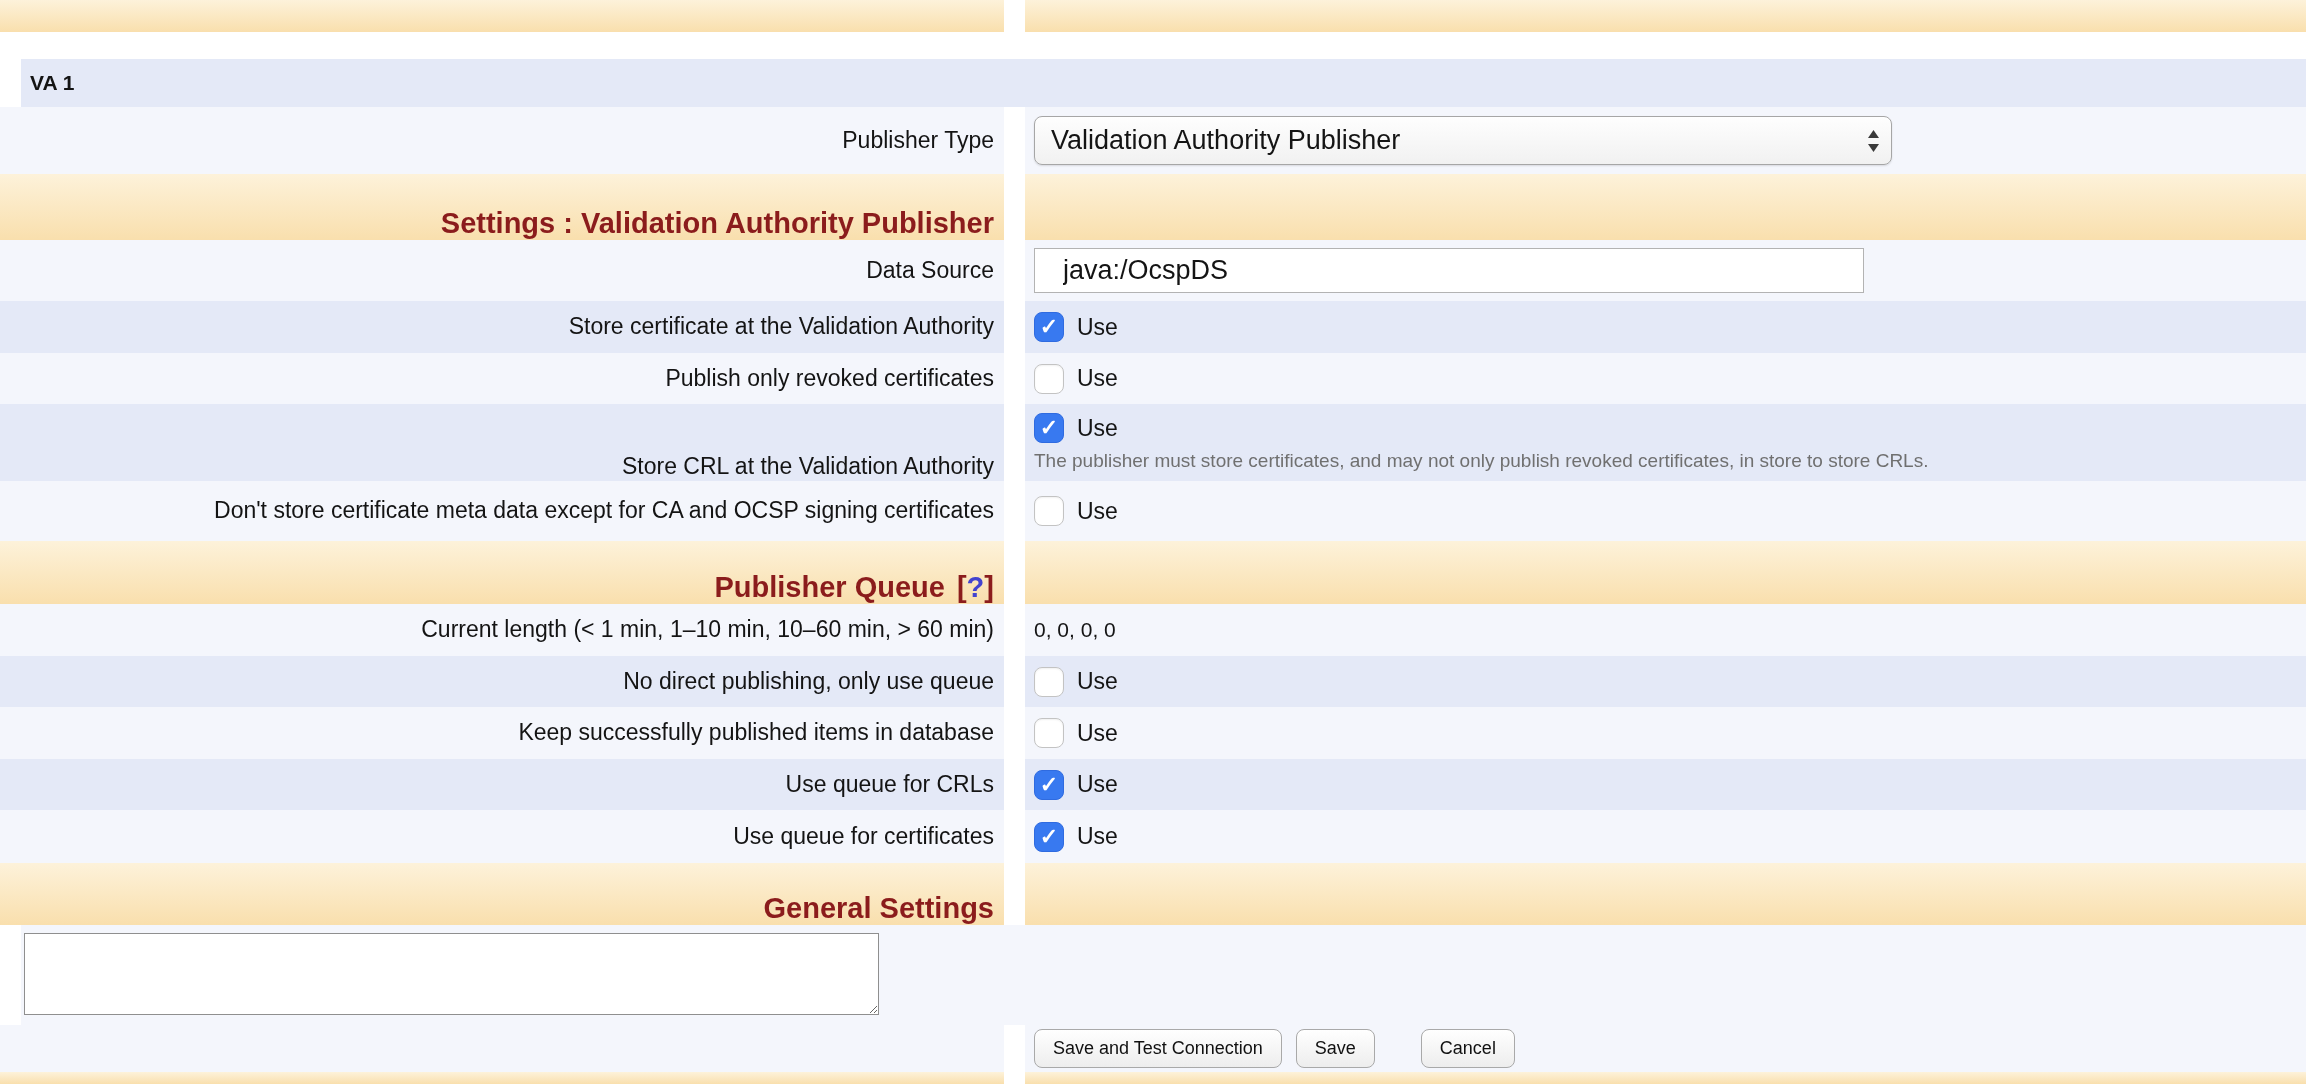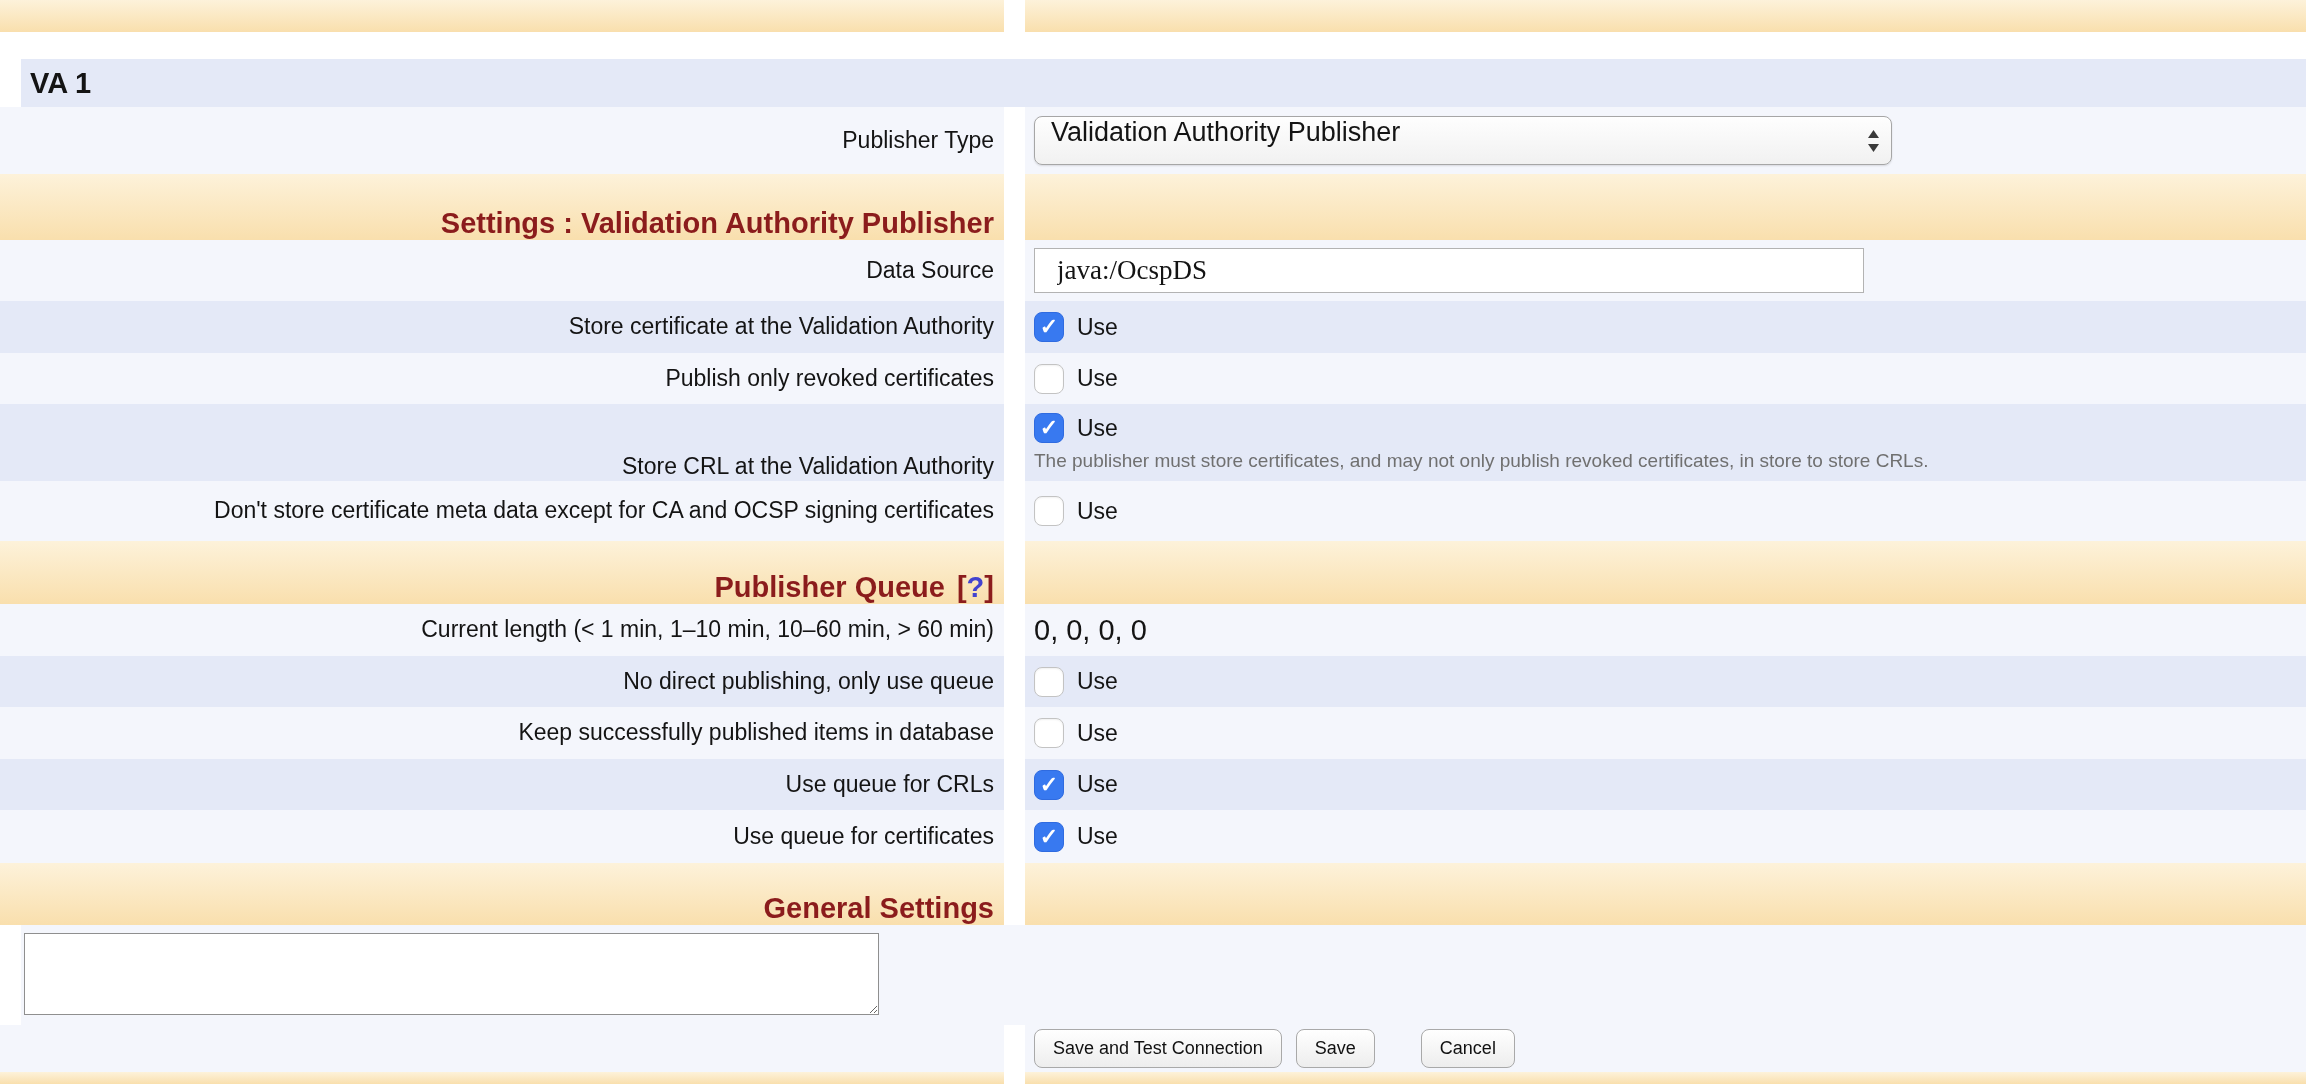--- a/index.html
+++ b/index.html
@@ -17,21 +17,21 @@
   }
   .gap { width: 21px; flex: none; background: #ffffff; }
   .cell-r { flex: 1; display: flex; align-items: center; padding-left: 9px; }
   .blue  .cell-l, .blue  .cell-r { background: #e4e9f7; }
   .light .cell-l, .light .cell-r { background: #f4f6fc; }
   .band  .cell-l, .band  .cell-r { background: linear-gradient(180deg, #fdf2da 0%, #f9dfad 100%); align-items: flex-end; }
   .white-spacer { background: #ffffff; }
 
   .lbl { font-size: 23px; line-height: 1.2; }
   .b { font-weight: bold; font-size: 24px; }
-  .value { font-size: 29px; }
+  .value { font-size: 21px; }
 
   .section-title { color: #8b1c1c; font-weight: bold; font-size: 29px; }
   .help-wrap { color: #8b1c1c; font-weight: bold; font-size: 29px; margin-left: 12px; }
   .help-link { color: #4343cf; text-decoration: none; cursor: pointer; }
 
   .cb {
     width: 30px; height: 30px; border-radius: 8px;
     border: 1px solid #c3c3c3; background: #ffffff;
     flex: none; display: inline-flex; align-items: center; justify-content: center;
     margin-right: 13px; cursor: pointer;
@@ -39,30 +39,30 @@
   }
   .cb.checked { background: #3879f0; border-color: #2f6be0; box-shadow: none; }
   .cb .check-icon { display: none; }
   .cb.checked .check-icon { display: block; color: #ffffff; font-size: 22px; font-weight: bold; line-height: 1; }
   .cb-label { font-size: 23px; }
 
   .select {
     width: 858px; height: 49px;
     border: 1px solid #a6a6a6; border-radius: 8px;
     background: linear-gradient(180deg, #fefefe, #f1f1f1);
-    display: flex; align-items: flex-start; padding: 0 40px 0 16px;
+    display: flex; align-items: center; padding: 0 40px 0 16px;
     font-size: 27px; position: relative; cursor: pointer;
     box-shadow: 0 1px 2px rgba(0,0,0,.12);
   }
   .select-arrows { position: absolute; right: 10px; top: 50%; transform: translateY(-50%); display: flex; }
 
   .text-input {
     width: 830px; height: 45px;
     border: 1px solid #b3b3b3; background: #ffffff;
-    font-size: 27px; padding: 0 22px; font-family: Liberation Serif, serif; color: #141414;
+    font-size: 27px; padding: 0 28px; font-family: Liberation Sans, sans-serif; color: #141414;
   }
 
   .note { font-size: 19px; color: #707070; margin-top: 7px; }
   .cb-line { display: flex; align-items: center; }
   .col { flex-direction: column; align-items: flex-start; justify-content: flex-start; }
 
   .desc-textarea {
     width: 855px; height: 82px;
     border: 1px solid #8f8f8f; background: #ffffff;
     font-family: inherit; font-size: 24px; resize: both; padding: 6px 10px;

